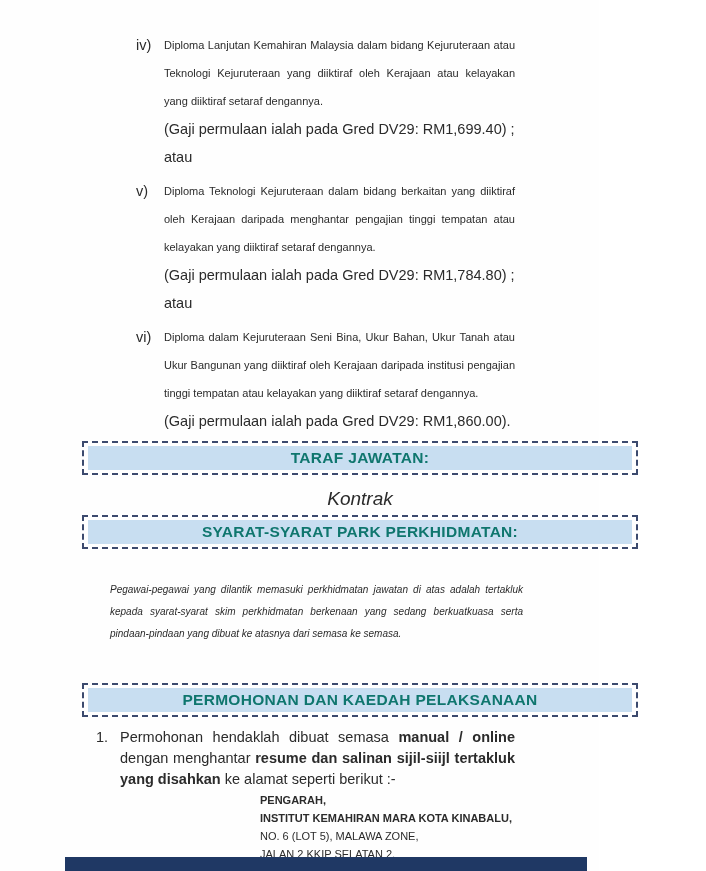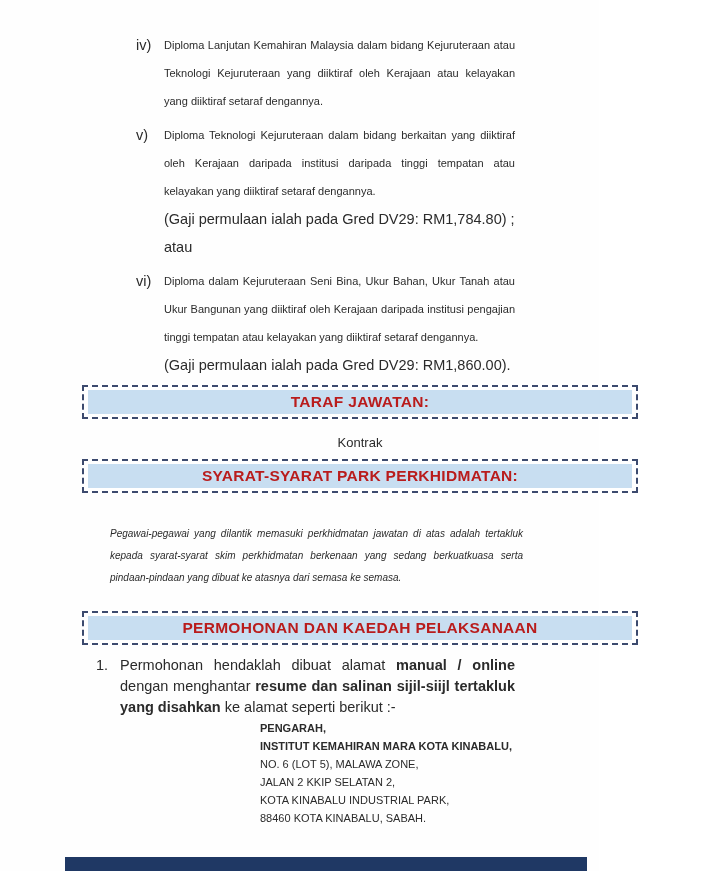--- a/index.html
+++ b/index.html
@@ -41,37 +41,37 @@
     border: 2px dashed #3c4a6e;
     padding: 3px 4px;
     background: #ffffff;
   }
   .heading-box .fill {
     background: #c8def1;
     text-align: center;
     font-weight: bold;
     font-size: 15.5px;
     line-height: 24px;
-    color: #b91c1c;
+    color: #0f766e;
     letter-spacing: 0.3px;
   }
   .mt-kontrak { margin-top: 14px; }
   .kontrak {
     margin-left: 82px; width: 556px;
     text-align: center;
-    font-size: 13px; line-height: 20px;
+    font-size: 19px; line-height: 20px; font-style: italic;
   }
   .mt-box2 { margin-top: 6px; }
   .syarat-par {
     margin: 30px 76px 0 110px;
     font-size: 10px; line-height: 22px;
     text-align: justify;
     font-style: italic;
   }
-  .mt-box3 { margin-top: 22px; }
+  .mt-box3 { margin-top: 38px; }
 
   
   .app-item { display: flex; margin: 10px 84px 0 96px; }
   .app-item .num {
     flex: 0 0 24px;
     font-size: 14.5px; line-height: 21px;
   }
   .app-item .txt {
     flex: 1;
     font-size: 14.5px; line-height: 21px;
@@ -95,27 +95,28 @@
 <body>
 
 <div class="page">
 
   <div class="qual-list">
 
     <div class="qual-item">
       <div class="numeral">iv)</div>
       <div class="body">
         <div class="item-text">Diploma Lanjutan Kemahiran Malaysia dalam bidang Kejuruteraan atau Teknologi Kejuruteraan yang diiktiraf oleh Kerajaan atau kelayakan yang diiktiraf setaraf dengannya.</div>
+        <div class="salary-note">(Gaji permulaan ialah pada Gred DV29: RM1,699.40) ; atau</div>
       </div>
     </div>
 
     <div class="qual-item">
       <div class="numeral">v)</div>
       <div class="body">
-        <div class="item-text">Diploma Teknologi Kejuruteraan  dalam bidang berkaitan yang diiktiraf oleh Kerajaan daripada institusi daripada tinggi tempatan atau kelayakan yang diiktiraf setaraf dengannya.</div>
+        <div class="item-text">Diploma Teknologi Kejuruteraan  dalam bidang berkaitan yang diiktiraf oleh Kerajaan daripada menghantar pengajian tinggi tempatan atau kelayakan yang diiktiraf setaraf dengannya.</div>
         <div class="salary-note">(Gaji permulaan ialah pada Gred DV29: RM1,784.80) ; atau</div>
       </div>
     </div>
 
     <div class="qual-item">
       <div class="numeral">vi)</div>
       <div class="body">
         <div class="item-text">Diploma dalam Kejuruteraan  Seni Bina, Ukur Bahan, Ukur Tanah atau Ukur Bangunan yang diiktiraf  oleh Kerajaan daripada institusi pengajian tinggi tempatan atau kelayakan yang diiktiraf setaraf dengannya.</div>
         <div class="salary-note">(Gaji permulaan ialah pada Gred DV29: RM1,860.00).</div>
       </div>
@@ -134,21 +135,21 @@
   </div>
 
   <div class="syarat-par">Pegawai-pegawai yang dilantik memasuki perkhidmatan jawatan di atas adalah tertakluk kepada syarat-syarat skim perkhidmatan berkenaan yang sedang berkuatkuasa serta pindaan-pindaan yang dibuat ke atasnya dari semasa ke semasa.</div>
 
   <div class="heading-box mt-box3">
     <div class="fill">PERMOHONAN DAN KAEDAH PELAKSANAAN</div>
   </div>
 
   <div class="app-item">
     <div class="num">1.</div>
-    <div class="txt"><span>Permohonan hendaklah dibuat alamat </span><span class="bold">manual / online</span><span> dengan menghantar </span><span class="bold">resume dan salinan sijil-siijl tertakluk yang disahkan</span><span> ke alamat seperti berikut :-</span></div>
+    <div class="txt"><span>Permohonan hendaklah dibuat semasa </span><span class="bold">manual / online</span><span> dengan menghantar </span><span class="bold">resume dan salinan sijil-siijl tertakluk yang disahkan</span><span> ke alamat seperti berikut :-</span></div>
   </div>
 
   <div class="address">
     <div class="line bold">PENGARAH,</div>
     <div class="line bold">INSTITUT KEMAHIRAN MARA KOTA KINABALU,</div>
     <div class="line">NO. 6 (LOT 5), MALAWA ZONE,</div>
     <div class="line">JALAN 2 KKIP SELATAN 2,</div>
     <div class="line">KOTA KINABALU INDUSTRIAL PARK,</div>
     <div class="line">88460 KOTA KINABALU, SABAH.</div>
 

